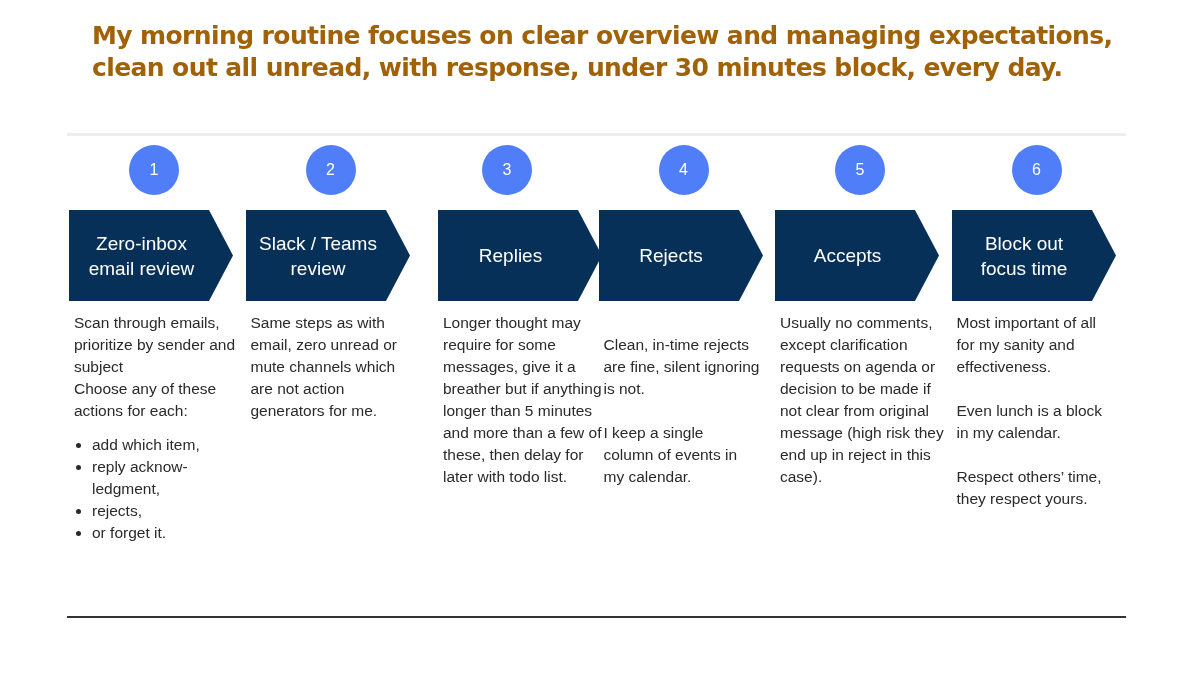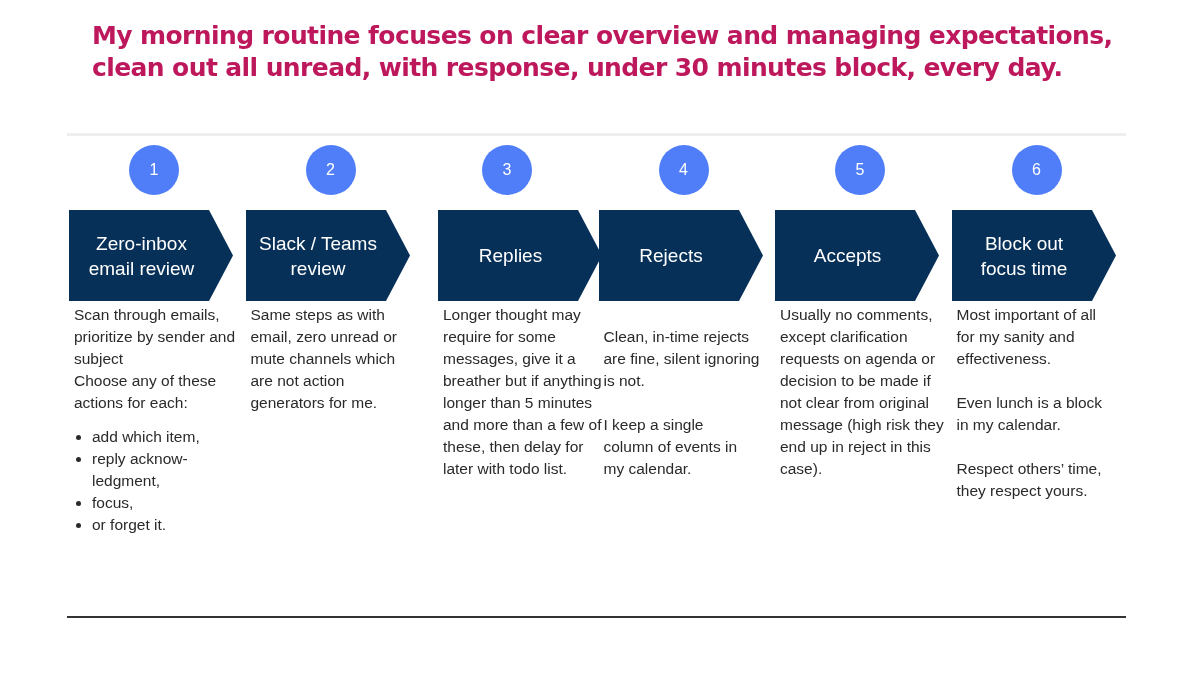--- a/index.html
+++ b/index.html
@@ -1,26 +1,26 @@
 <!DOCTYPE html>
 <html><head>
 <meta charset="utf-8">
 <style>
   html, body { margin:0; padding:0; }
   body { width:1200px; height:675px; background:#ffffff; position:relative; overflow:hidden; font-family:"Liberation Sans", sans-serif; }
-  .title { position:absolute; left:92px; top:20px; width:1060px; font-family:"DejaVu Sans", sans-serif; font-weight:bold; font-size:25px; line-height:32px; color:#be185d; letter-spacing:-0.6px; }
+  .title { position:absolute; left:92px; top:20px; width:1060px; font-family:"DejaVu Sans", sans-serif; font-weight:bold; font-size:25px; line-height:32px; color:#a16207; letter-spacing:-0.6px; }
   .title div { white-space:nowrap; }
   .topbar { position:absolute; left:67px; top:133px; width:1059px; height:3px; background:#eeeeee; }
   .bottomline { position:absolute; left:67px; top:616px; width:1059px; height:1.5px; background:#333333; }
   .step { position:absolute; top:0; width:176px; height:600px; }
   .circle { position:absolute; top:145px; width:50px; height:50px; border-radius:50%; background:#4f7ef8; color:#fff; font-size:16px; display:flex; align-items:center; justify-content:center; }
   .chev { position:absolute; top:210px; width:164px; height:91px; }
   .chev svg { position:absolute; left:0; top:0; }
   .chev-label { position:absolute; left:0; top:0; width:145px; height:91px; display:flex; align-items:center; justify-content:center; text-align:center; color:#ffffff; font-size:19px; line-height:25px; }
-  .desc { position:absolute; top:304px; width:170px; font-size:15.5px; line-height:22px; color:#2a2a2a; }
+  .desc { position:absolute; top:312px; width:170px; font-size:15.5px; line-height:22px; color:#2a2a2a; }
   .desc p { margin:0; }
   .desc .gap { height:22px; }
   .desc ul { margin:12px 0 0 0; padding:0 0 0 18px; }
   .desc li { padding-left:0; }
   .footer { position:absolute; top:683px; left:0; width:1200px; text-align:center; font-size:13px; color:#6e6e6e; }
 </style>
 </head>
 <body>
 
 <div class="title">
@@ -42,21 +42,21 @@
           <div>email review</div>
         </div>
       </div>
   </div>
   <div class="desc" style="left:5px;">
     <p>Scan through emails, prioritize by sender and subject</p>
     <p>Choose any of these actions for each:</p>
     <ul>
       <li>add which item,</li>
       <li style="width:100px;">reply acknow-ledgment,</li>
-      <li>focus,</li>
+      <li>rejects,</li>
       <li>or forget it.</li>
     </ul>
   </div>
 </div>
 
 <div class="step" style="left:245.5px;">
   <div class="circle" style="left:60px;">2</div>
   <div class="chev" style="left:0;">
     <svg width="164" height="91">
         <polygon points="0,0 140,0 164,45.5 140,91 0,91" fill="#063057"></polygon>

